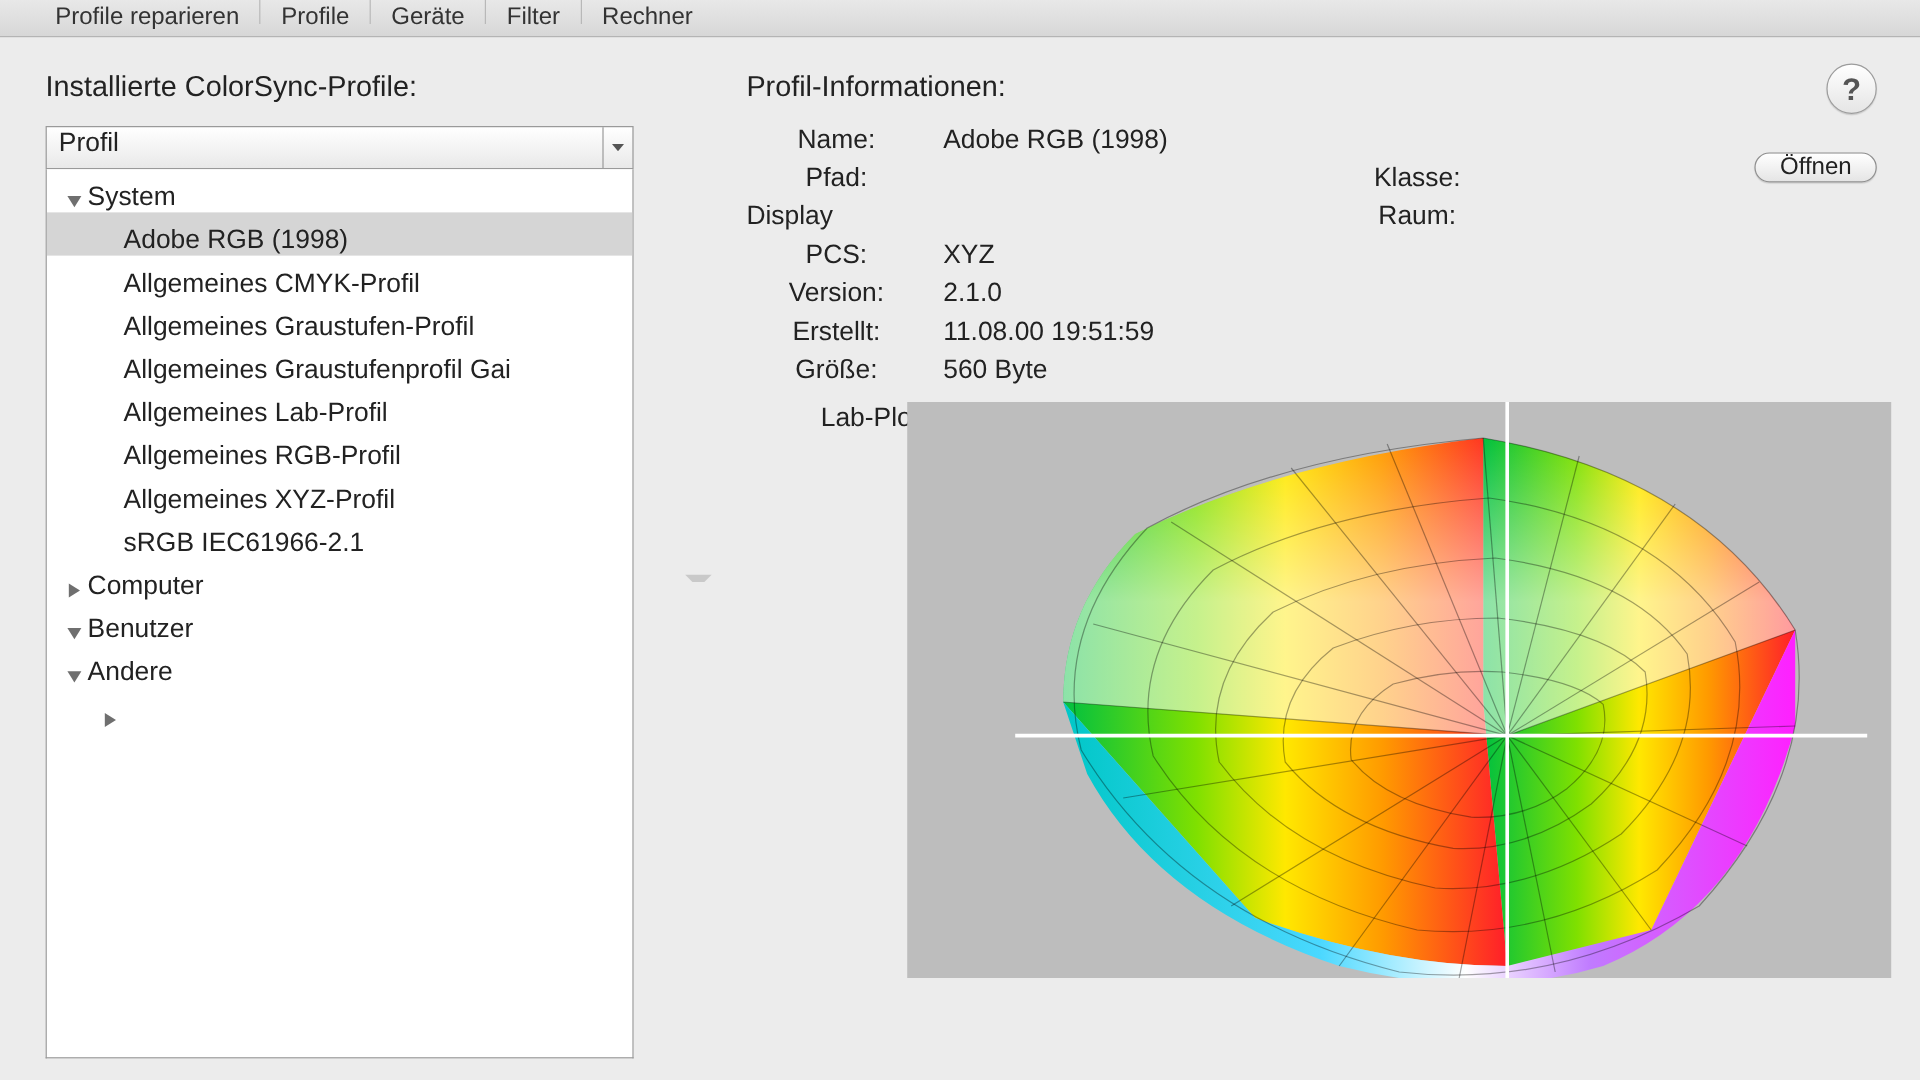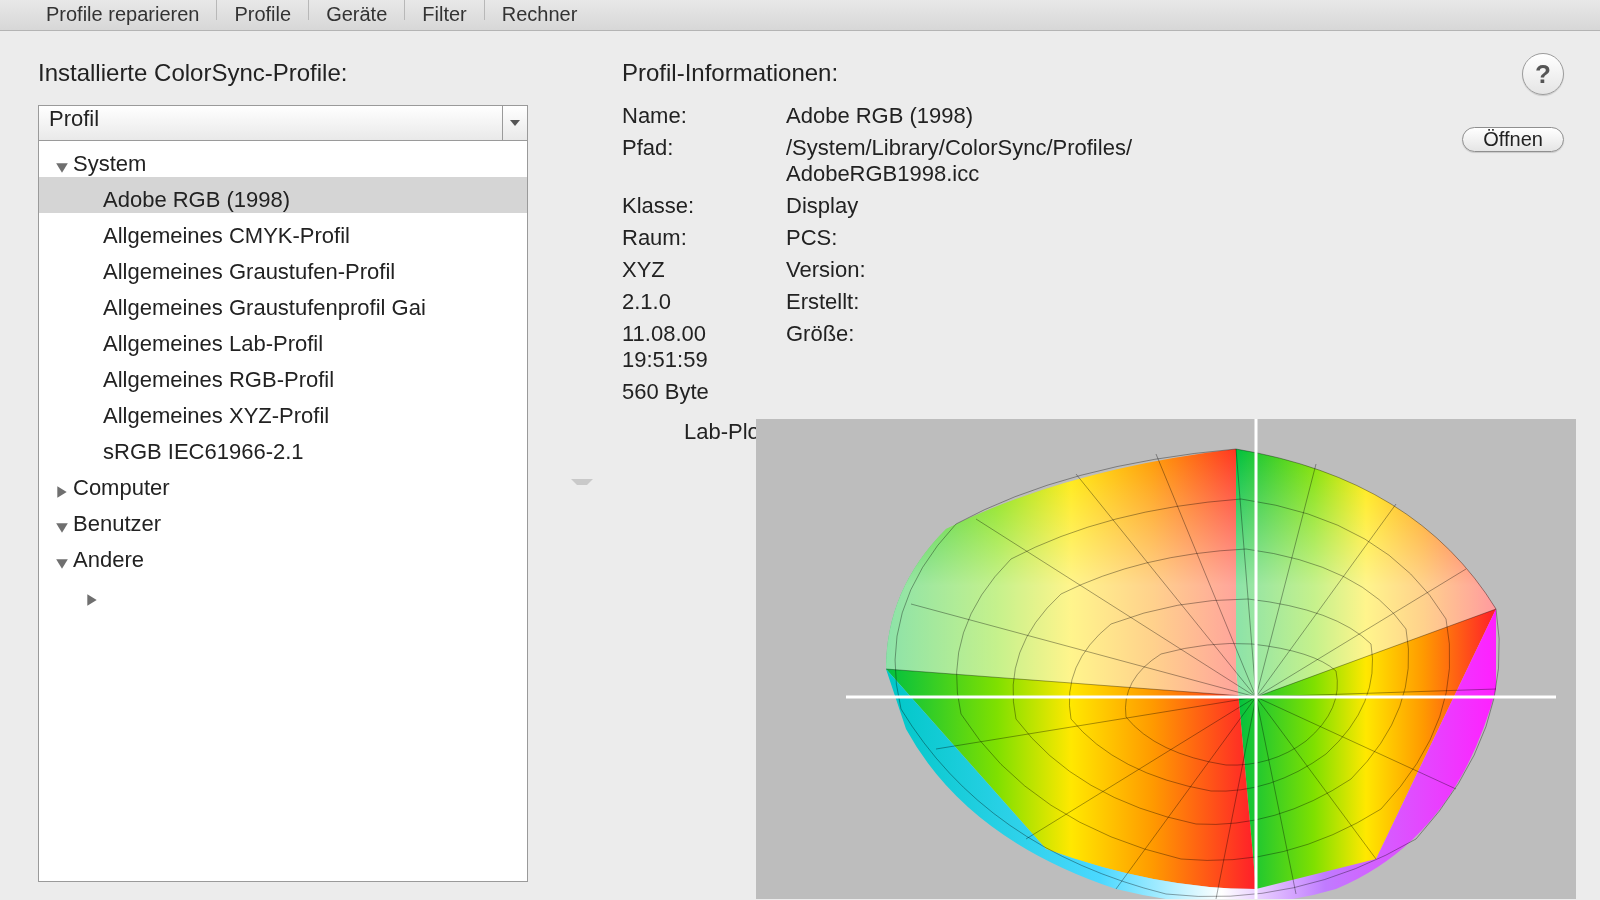--- a/index.html
+++ b/index.html
@@ -30,21 +30,21 @@
   .disclose{display:inline-flex;align-items:center;justify-content:center;width:18px;height:18px}
   .disclose svg{width:14px;height:14px;fill:#6f6f6f}
   .lvl0{padding-left:14px}
   .lvl1{padding-left:64px}
   .lvl1.withd{padding-left:44px}
   .lvl1.withd .disclose{margin-right:4px}
   .lvl0 .disclose{margin-right:2px}
   
   .info{display:grid;grid-template-columns:150px auto;column-gap:14px;row-gap:6px;
     margin-top:-2px;font-size:22px}
-  .info .k{text-align:left}
+  .info .k{text-align:center}
   .info .v{}
   
   .helpbtn{position:absolute;top:-6px;right:12px;width:40px;height:40px;border-radius:50%;
     background:linear-gradient(#ffffff,#e5e5e5);border:1px solid #9c9c9c;
     display:flex;align-items:center;justify-content:center;font-size:26px;font-weight:bold;
     color:#555;box-shadow:0 1px 1px rgba(0,0,0,.15)}
   .openbtn{position:absolute;top:68px;right:12px;padding:0 20px;border-radius:16px;
     background:linear-gradient(#ffffff,#e5e5e5);border:1px solid #8f8f8f;font-size:20px;
     box-shadow:0 1px 1px rgba(0,0,0,.15)}
   
@@ -161,21 +161,20 @@
     <div class="helpbtn">
       <span>?</span>
     </div>
     <div class="openbtn">Öffnen</div>
 
     <div class="info">
       <div class="k">Name:</div>
       <div class="v">Adobe RGB (1998)</div>
 
       <div class="k">Pfad:</div>
-      <div class="v" id="pathcell"><span>/System/Library/ColorSync/Profiles/</span><br><span>AdobeRGB1998.icc</span></div>
 
       <div class="k">Klasse:</div>
       <div class="v">Display</div>
 
       <div class="k">Raum:</div>
 
       <div class="k">PCS:</div>
       <div class="v">XYZ</div>
 
       <div class="k">Version:</div>

